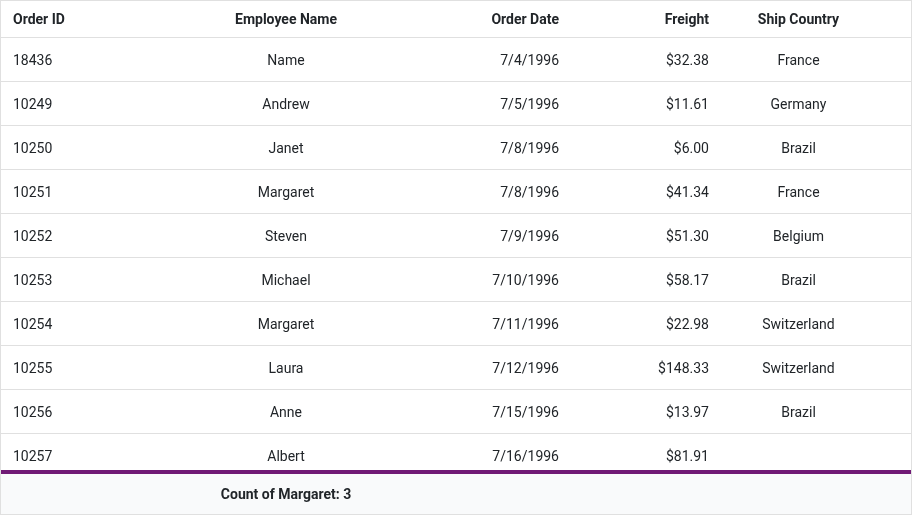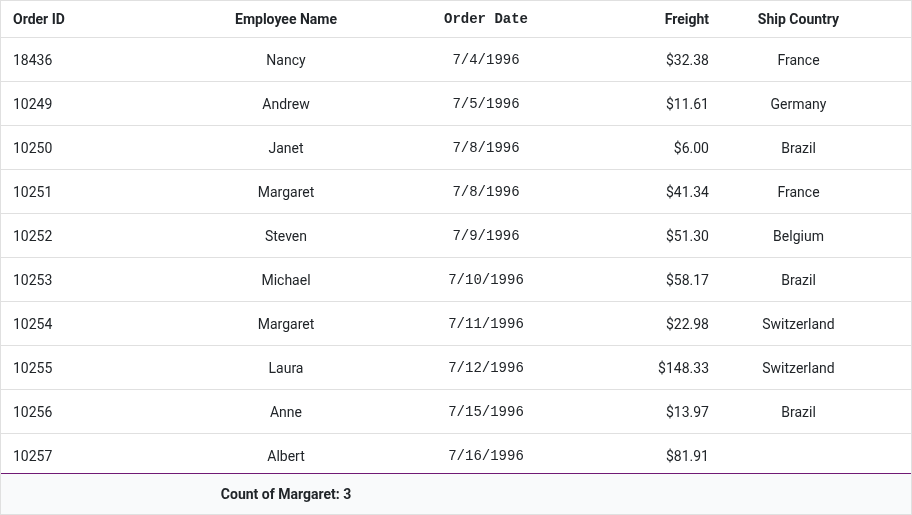--- a/index.html
+++ b/index.html
@@ -64,34 +64,33 @@
     }
     .col-orderid {
       width: 170px;
     }
     .col-name {
       width: 230px;
       text-align: center;
     }
     .col-date {
       width: 170px;
-      text-align: center;
-      font-family: Liberation Mono, monospace;
+      text-align: right;
     }
     .col-freight {
       width: 150px;
       text-align: right;
     }
     .col-country {
       width: 155px;
       text-align: center;
     }
     .grid-footer {
       display: flex;
-      border-top: 1px solid #701a75;
+      border-top: 4px solid #701a75;
       background: #f9fafb;
       flex: 0 0 auto;
       padding-right: 8px;
     }
     .grid-footer-cell {
       padding: 12px 12px;
       font-weight: 700;
       color: #212529;
     }
     
@@ -121,21 +120,21 @@
     <div class="grid-header-cell col-date">Order Date</div>
     <div class="grid-header-cell col-freight">Freight</div>
     <div class="grid-header-cell col-country">Ship Country</div>
   </div>
 
   <div class="grid-body-wrapper">
     <div class="grid-body">
 
       <div class="grid-row">
         <div class="grid-cell col-orderid">18436</div>
-        <div class="grid-cell col-name">Nancy</div>
+        <div class="grid-cell col-name">Name</div>
         <div class="grid-cell col-date">7/4/1996</div>
         <div class="grid-cell col-freight">$32.38</div>
         <div class="grid-cell col-country">France</div>
       </div>
 
       <div class="grid-row">
         <div class="grid-cell col-orderid">10249</div>
         <div class="grid-cell col-name">Andrew</div>
         <div class="grid-cell col-date">7/5/1996</div>
         <div class="grid-cell col-freight">$11.61</div>

